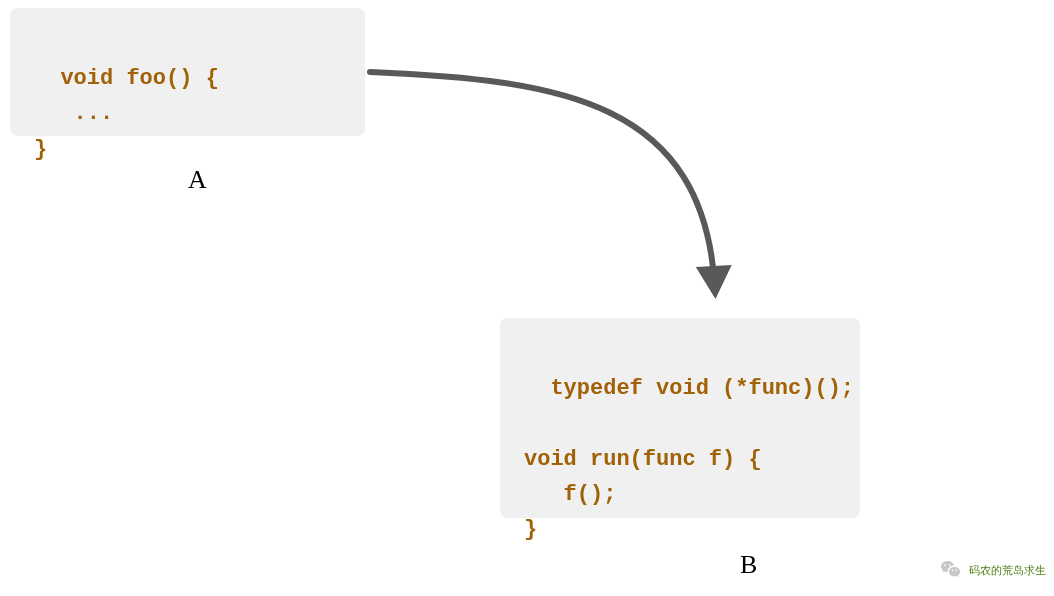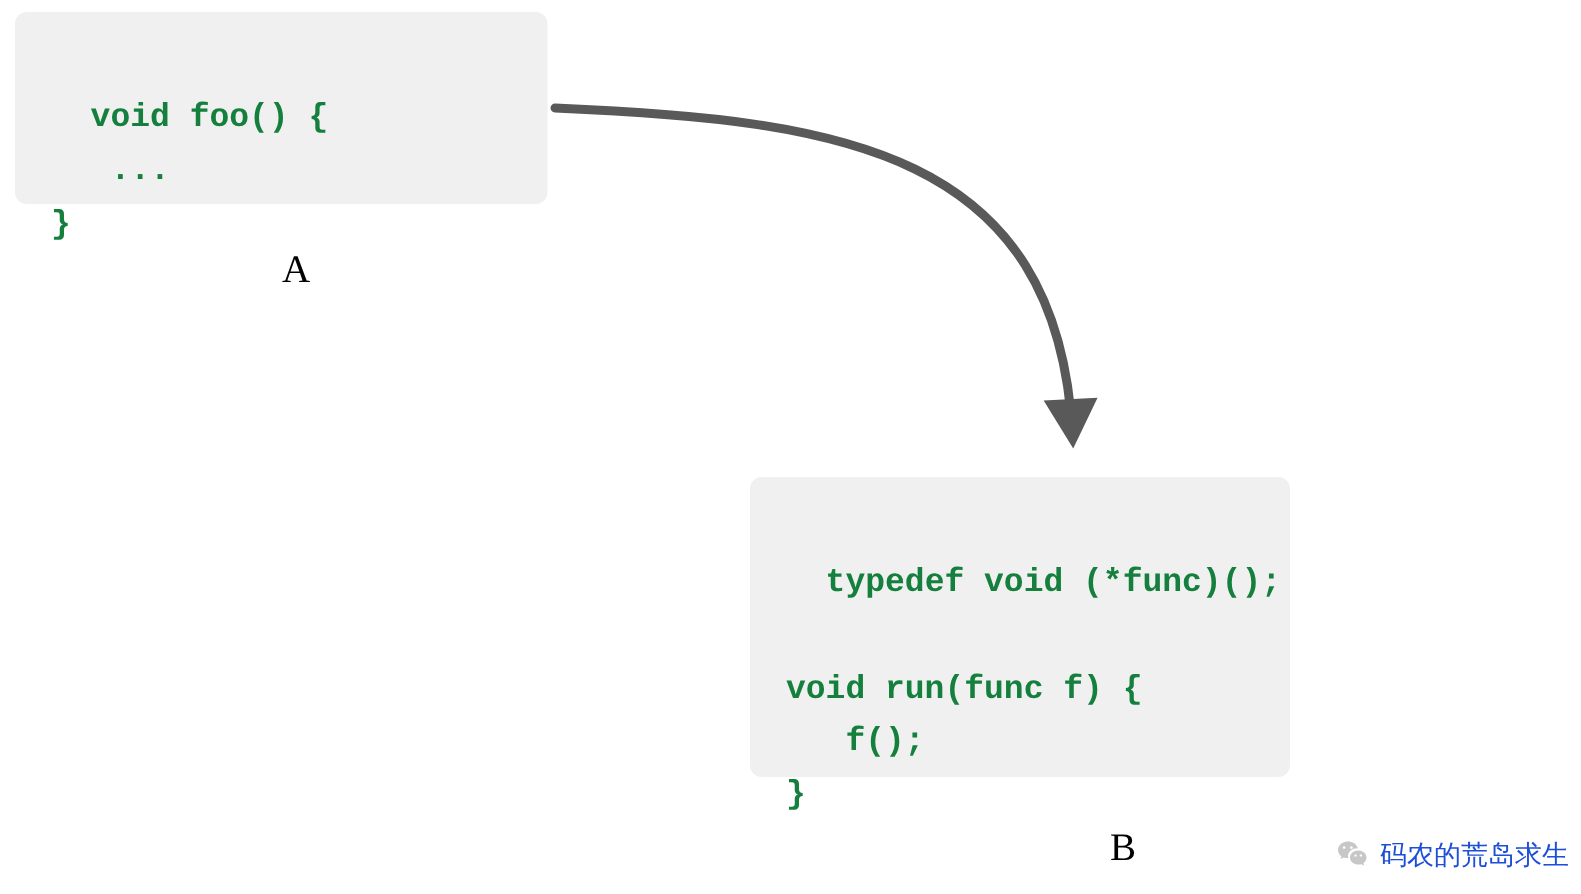--- a/index.html
+++ b/index.html
@@ -13,21 +13,21 @@
     }
     .code-box {
       position: absolute;
       background: #f0f0f0;
       border-radius: 8px;
       padding: 18px 24px;
       font-size: 22px;
       font-weight: bold;
       line-height: 1.6;
       white-space: pre;
-      color: #15803d;
+      color: #a16207;
     }
     .box-a {
       left: 10px;
       top: 8px;
       width: 355px;
       height: 128px;
     }
     .box-b {
       left: 500px;
       top: 318px;
@@ -51,22 +51,22 @@
       pointer-events: none;
     }
     .watermark {
       position: absolute;
       right: 8px;
       bottom: 14px;
       display: flex;
       align-items: center;
       gap: 6px;
       font-family: "Microsoft YaHei", "PingFang SC", sans-serif;
-      font-size: 18px;
-      color: #1d4ed8;
+      font-size: 11px;
+      color: #4d7c0f;
     }
     .wm-icon {
       width: 24px;
       height: 24px;
       display: inline-flex;
       align-items: center;
       justify-content: center;
       opacity: 0.55;
     }
   </style>

